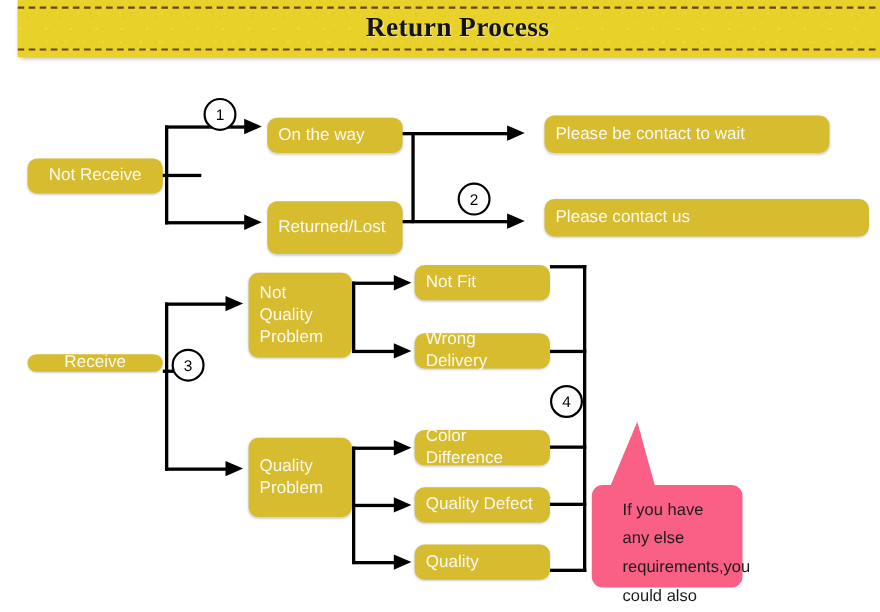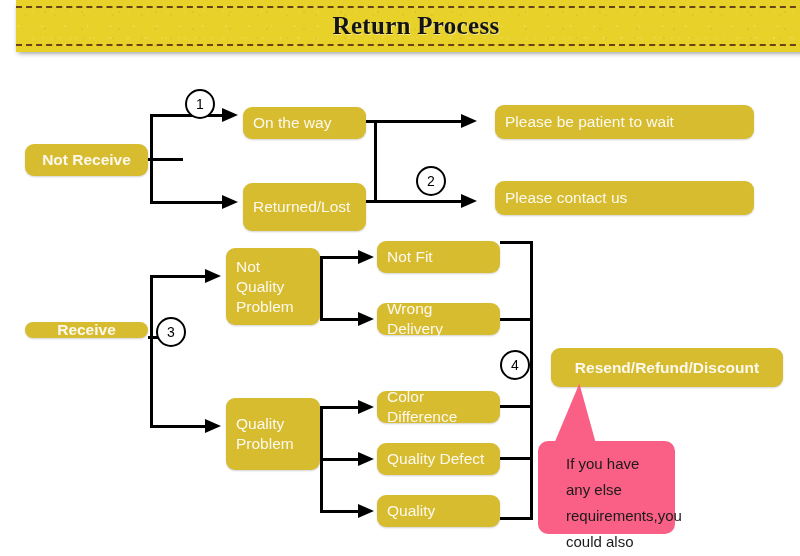--- a/index.html
+++ b/index.html
@@ -63,21 +63,21 @@
     color:#fdf9ef;
     font-size:15.5px;
     line-height:20px;
     display:flex;
     align-items:center;
     box-sizing:border-box;
     padding:0 12px;
     white-space:pre-line;
     box-shadow:0 1px 2px rgba(0,0,0,.18);
   }
-  .node.center{justify-content:center;padding:0 10px;font-weight:bold;}
+  .node.center{justify-content:center;padding:0 10px;}
   .node.tight{padding-left:10px;}
   .node.multi{align-items:center;}
 
   
   .step{
     position:absolute;
     width:26px;height:26px;
     border:2px solid #000;
     border-radius:50%;
     background:#fff;
@@ -136,22 +136,22 @@
   <div class="ln v" style="left:374px;top:120px;height:82px;"></div>
   <div class="ln h" style="left:366px;top:120px;width:10px;"></div>
   <div class="ln h" style="left:366px;top:200px;width:10px;"></div>
   <div class="ln h" style="left:374px;top:120px;width:90px;"></div>
   <div class="arrow" style="left:461px;top:114px;"></div>
   <div class="ln h" style="left:374px;top:200px;width:90px;"></div>
   <div class="arrow" style="left:461px;top:194px;"></div>
 
   <div class="step" style="left:416px;top:166px;">2</div>
 
-  <div class="node tight" style="left:495px;top:105px;width:259px;height:34px;">Please be patient to wait</div>
-  <div class="node tight" style="left:495px;top:181px;width:259px;height:34px;">Please contact us</div>
+  <div class="node tight" style="left:495px;top:105px;width:259px;height:34px;">Please be contact to wait</div>
+  <div class="node tight" style="left:495px;top:181px;width:295px;height:34px;">Please contact us</div>
 
   <div class="node center" style="left:25px;top:322px;width:123px;height:16px;">Receive</div>
 
   <div class="ln h" style="left:148px;top:336px;width:35px;"></div>
   <div class="ln v" style="left:150px;top:275px;height:153px;"></div>
   <div class="ln h" style="left:150px;top:275px;width:58px;"></div>
   <div class="arrow" style="left:205px;top:269px;"></div>
   <div class="ln h" style="left:150px;top:425px;width:58px;"></div>
   <div class="arrow" style="left:205px;top:419px;"></div>
 
@@ -185,20 +185,19 @@
 
   <div class="ln v" style="left:530px;top:241px;height:279px;"></div>
   <div class="ln h" style="left:500px;top:241px;width:33px;"></div>
   <div class="ln h" style="left:500px;top:318px;width:33px;"></div>
   <div class="ln h" style="left:500px;top:405px;width:33px;"></div>
   <div class="ln h" style="left:500px;top:457px;width:33px;"></div>
   <div class="ln h" style="left:500px;top:517px;width:33px;"></div>
 
   <div class="step" style="left:500px;top:350px;">4</div>
 
-  <div class="node center" style="left:551px;top:348px;width:232px;height:39px;">Resend/Refund/Discount</div>
 
   <div class="callout-tail" style="left:548px;top:385px;"></div>
   <div class="callout" style="left:538px;top:441px;width:137px;height:93px;">If you have any else
 requirements,you
 could also tell us!</div>
 
 </div>
 
 </body></html>

